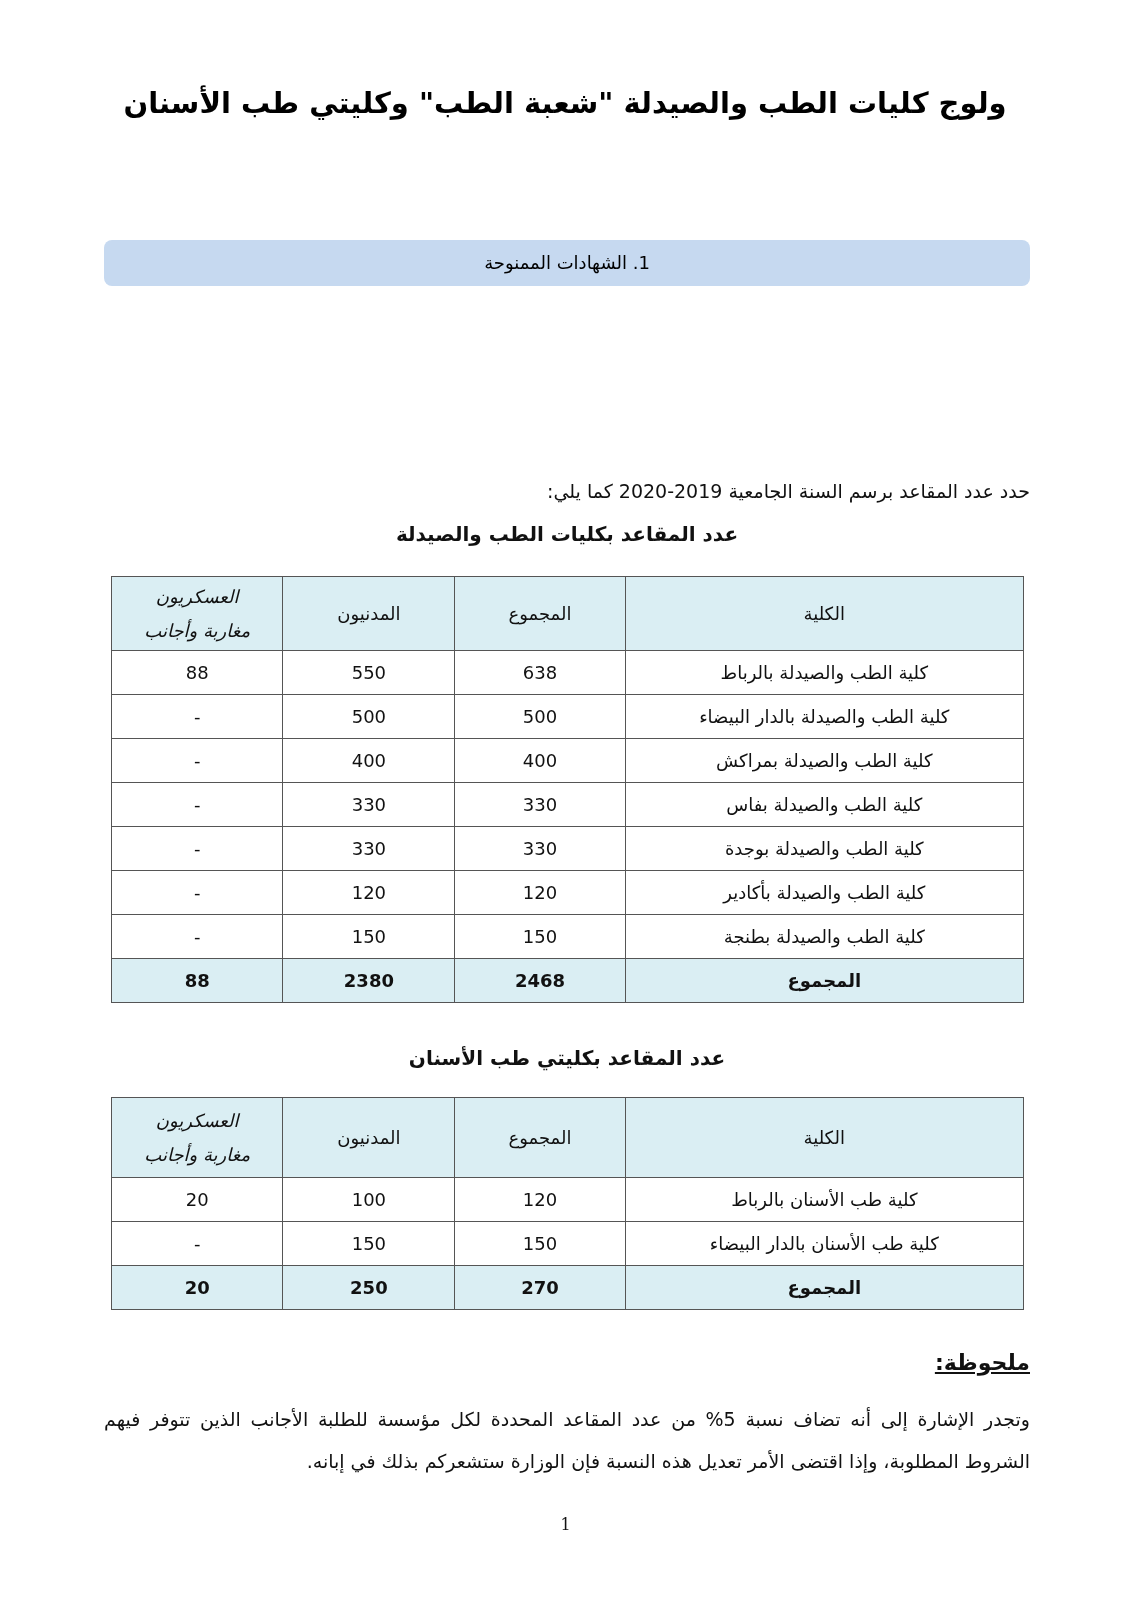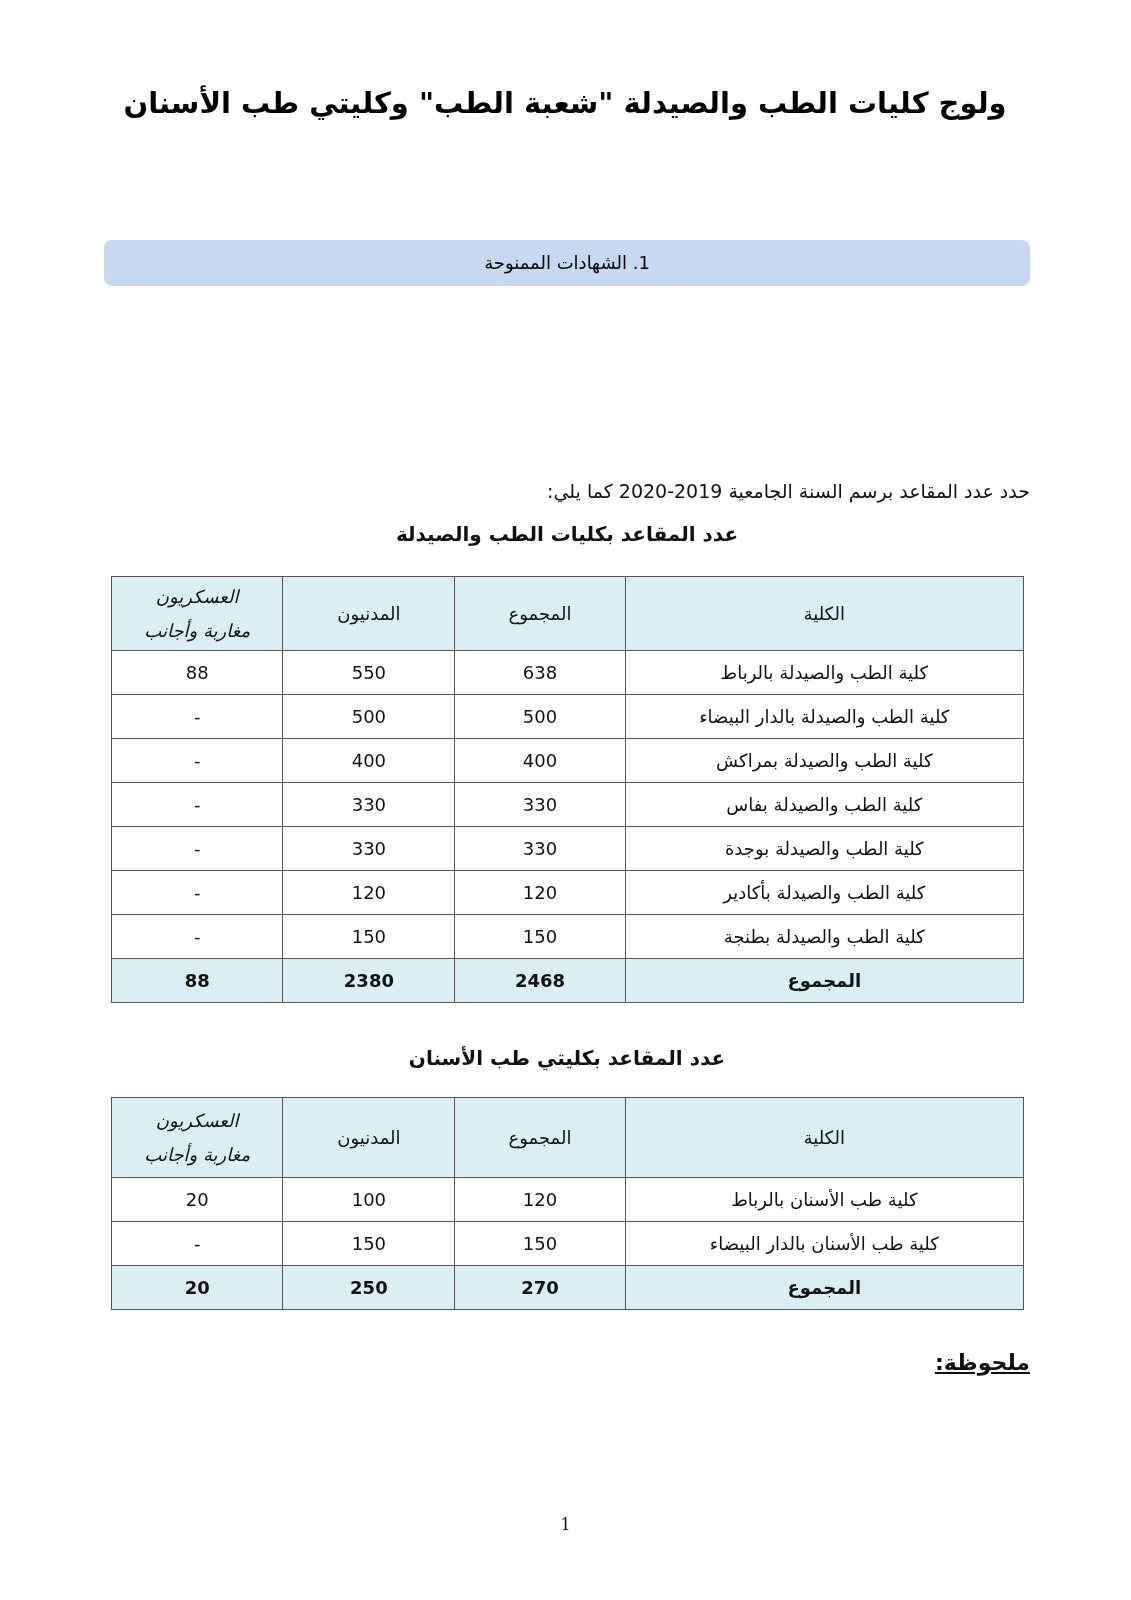--- a/index.html
+++ b/index.html
@@ -176,15 +176,16 @@
       <tr class="total">
         <td>المجموع</td>
         <td>270</td>
         <td>250</td>
         <td>20</td>
       </tr>
     </tbody>
   </table>
 
   <div class="note-title">ملحوظة:</div>
+  <div class="note-text">وتجدر الإشارة إلى أنه تضاف نسبة 5% من عدد المقاعد المحددة لكل مؤسسة للطلبة الأجانب الذين تتوفر فيهم الشروط المطلوبة، وإذا اقتضى الأمر تعديل هذه النسبة فإن الوزارة ستشعركم بذلك في إبانه.</div>
 
   <div class="page-number">1</div>
 </div>
 
 </body></html>

